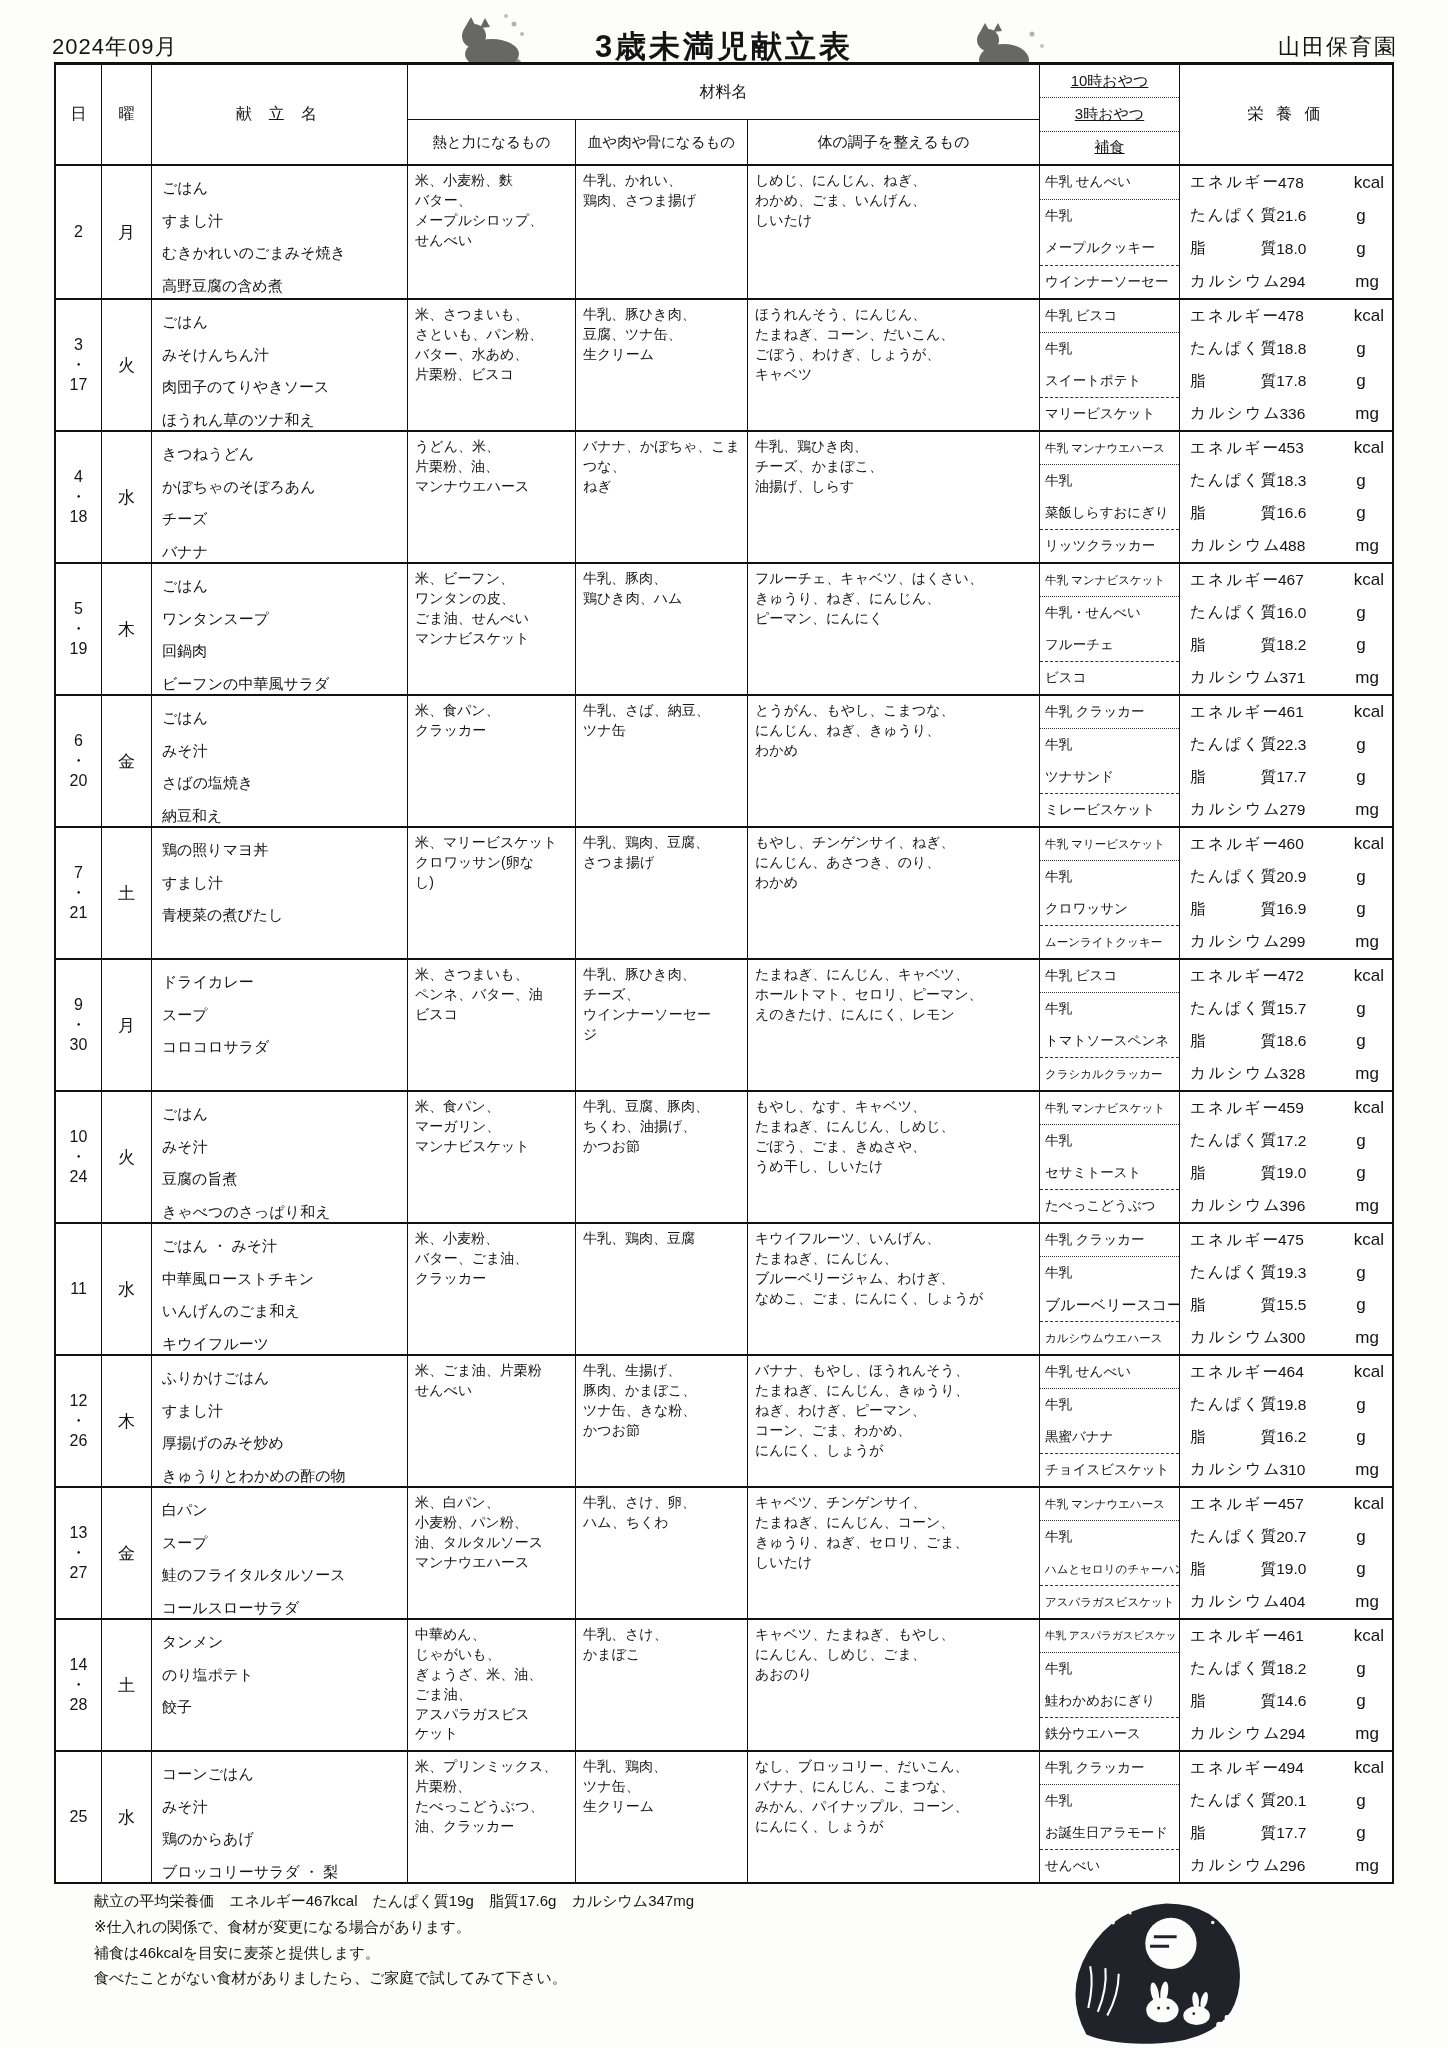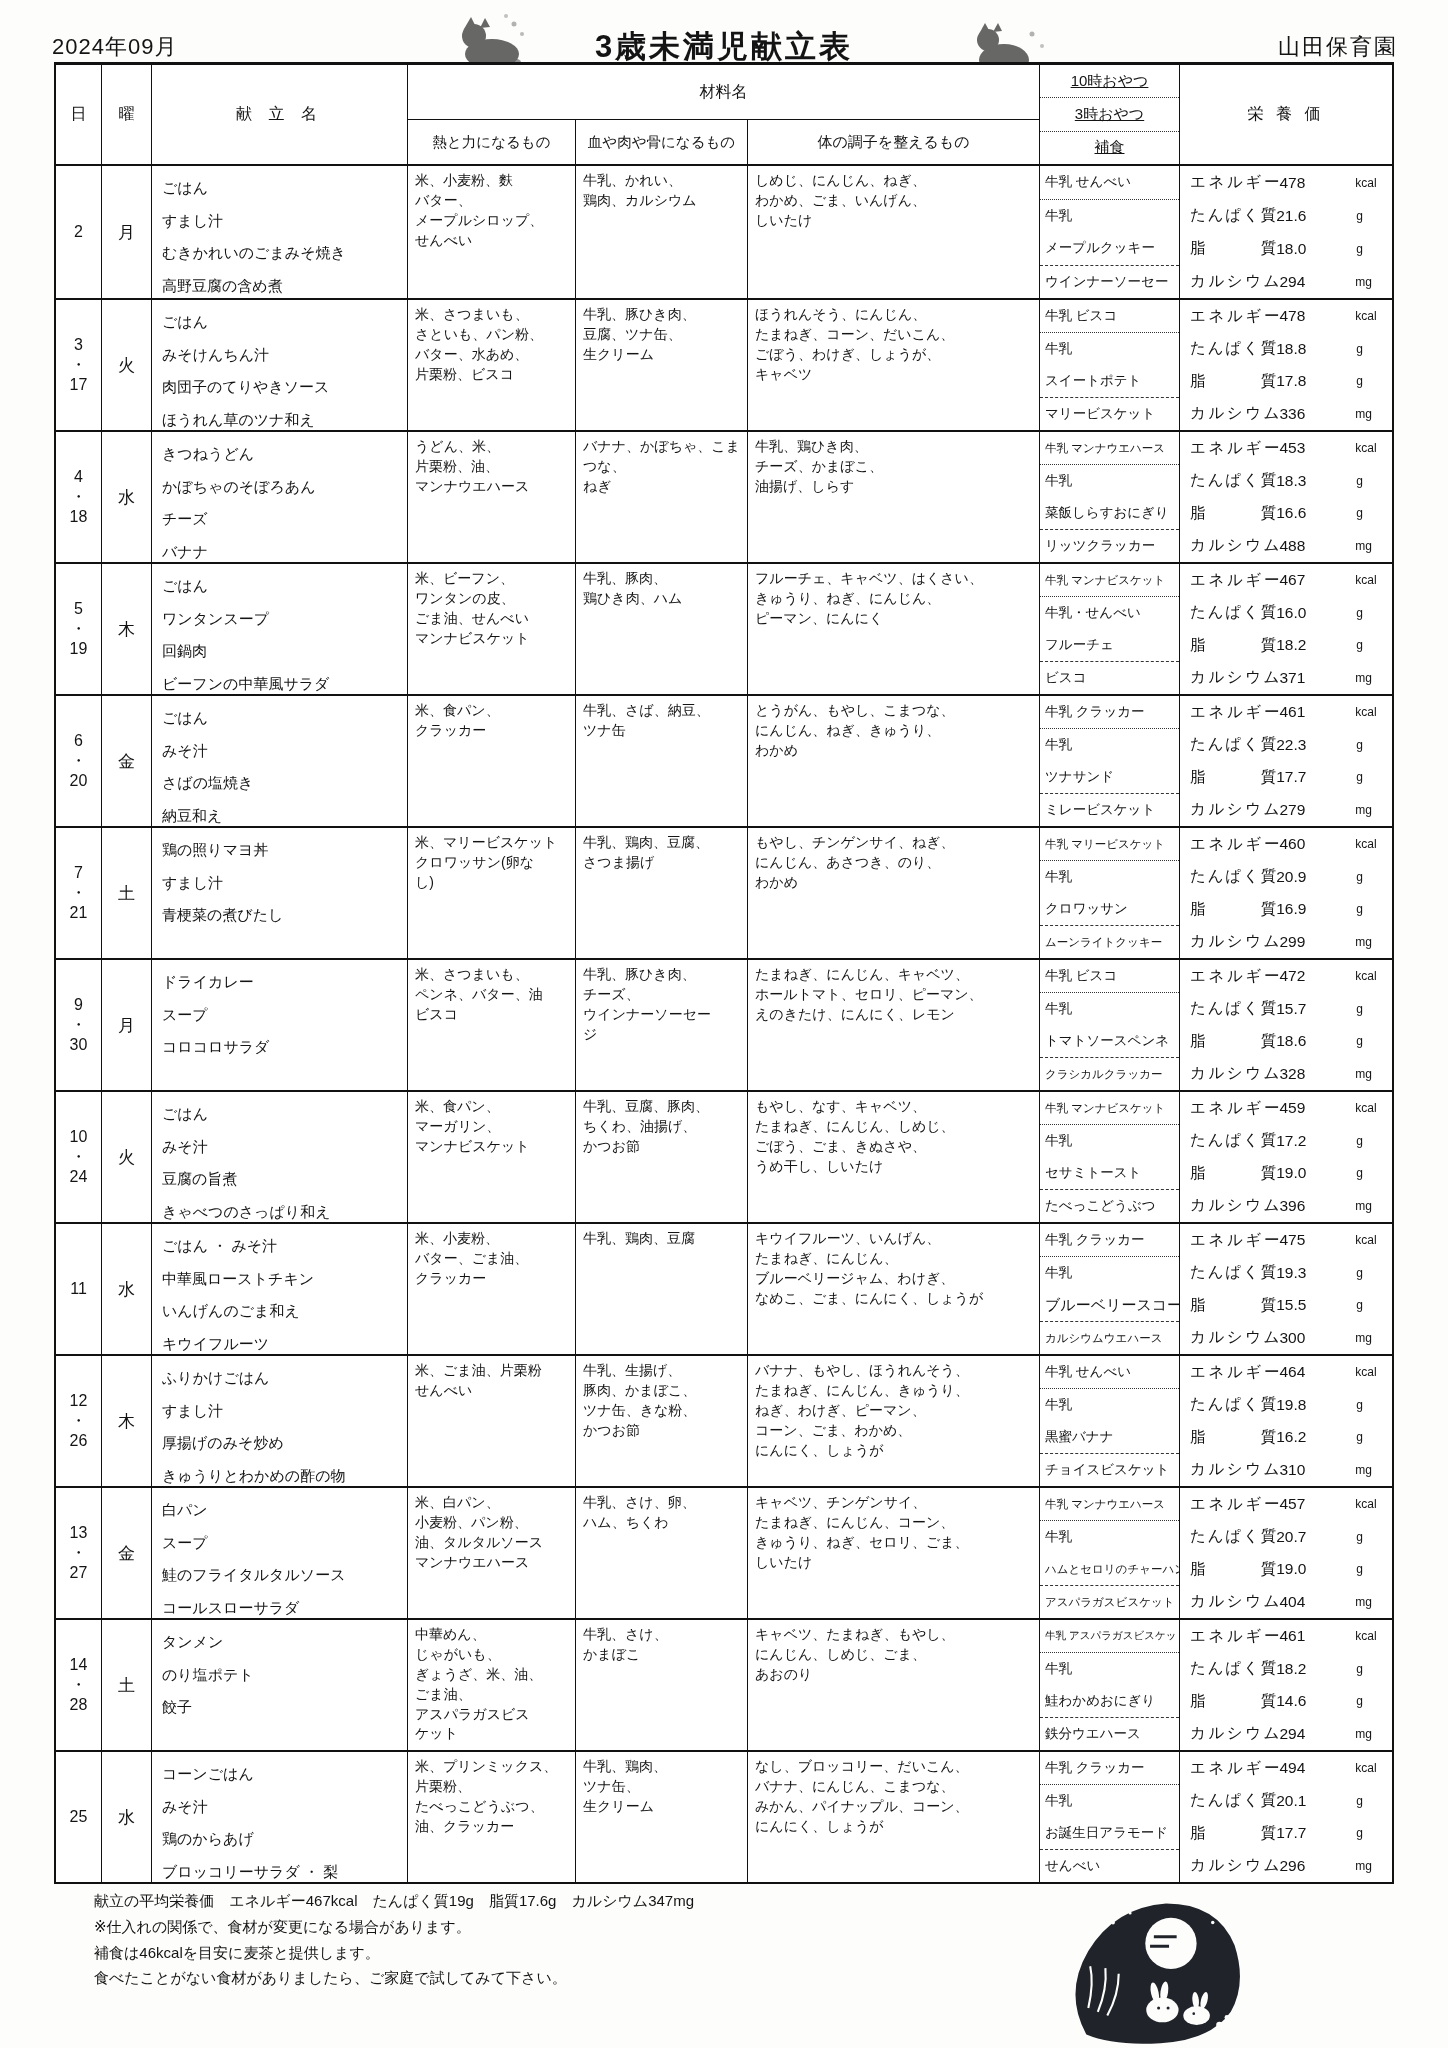--- a/index.html
+++ b/index.html
@@ -48,21 +48,21 @@
   .c-menu{padding:6px 8px 0 10px;font-size:15px;line-height:2.18;white-space:pre-line;}
   .c-ing{padding:5px 4px 0 7px;font-size:14px;line-height:1.42;white-space:pre-line;}
   .c-snack{display:flex;flex-direction:column;padding:0;}
   .snack{flex:1;display:flex;align-items:center;padding:0 5px;font-size:13.5px;white-space:nowrap;}
   .snack.s2{border-top:1px dotted #333;}
   .snack.s4{border-top:1.5px dashed #333;}
   .c-nut{display:flex;flex-direction:column;padding:0;}
   .nrow{flex:1;display:flex;align-items:center;padding:0 8px 0 10px;}
   .nlabel{width:112px;font-size:15.5px;text-align:justify;text-align-last:justify;}
   .nval{flex:1;text-align:right;font-size:15.5px;padding-right:10px;}
-  .nunit{width:36px;font-size:12px;text-align:left;padding-left:40px;}
+  .nunit{width:36px;font-size:17px;text-align:left;padding-left:40px;}
   
   .footer{position:absolute;left:54px;top:1888px;font-size:15px;line-height:1.72;}
   .footer div{white-space:pre;padding-left:40px;}
   .moon-illust{position:absolute;left:1056px;top:1892px;width:190px;height:156px;}
 </style>
 </head>
 <body>
 
 <div class="page-date">2024年09月</div>
 <div class="page-title">3歳未満児献立表</div>
@@ -116,21 +116,21 @@
         </div>
     <div class="td c-menu"><span>ごはん
 すまし汁
 むきかれいのごまみそ焼き
 高野豆腐の含め煮</span></div>
     <div class="td c-ing"><span>米、小麦粉、麩
 バター、
 メープルシロップ、
 せんべい</span></div>
     <div class="td c-ing"><span>牛乳、かれい、
-鶏肉、カルシウム</span></div>
+鶏肉、さつま揚げ</span></div>
     <div class="td c-ing"><span>しめじ、にんじん、ねぎ、
 わかめ、ごま、いんげん、
 しいたけ</span></div>
     <div class="td c-snack">
       <div class="snack s1">
             <span>牛乳 せんべい</span>
           </div>
       <div class="snack s2">
             <span>牛乳</span>
           </div>

